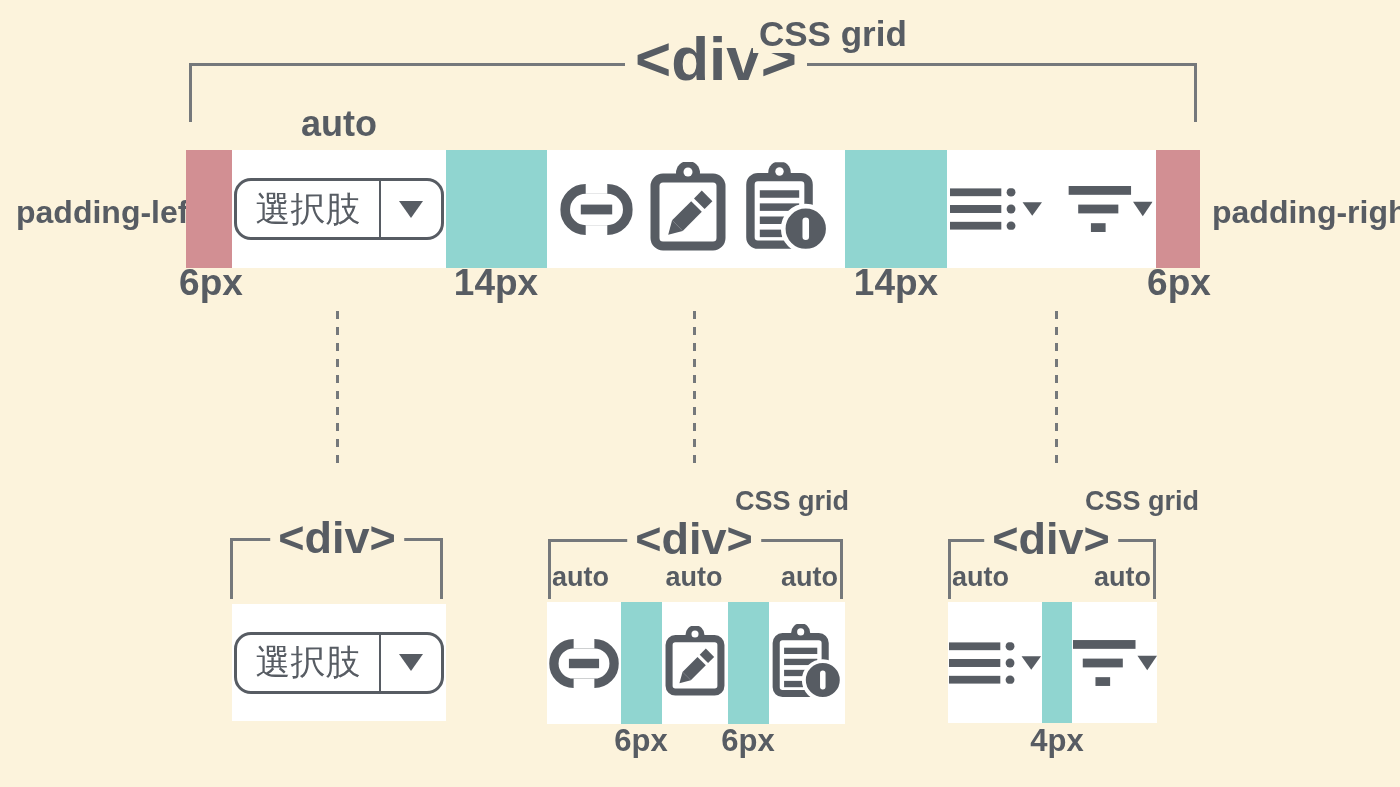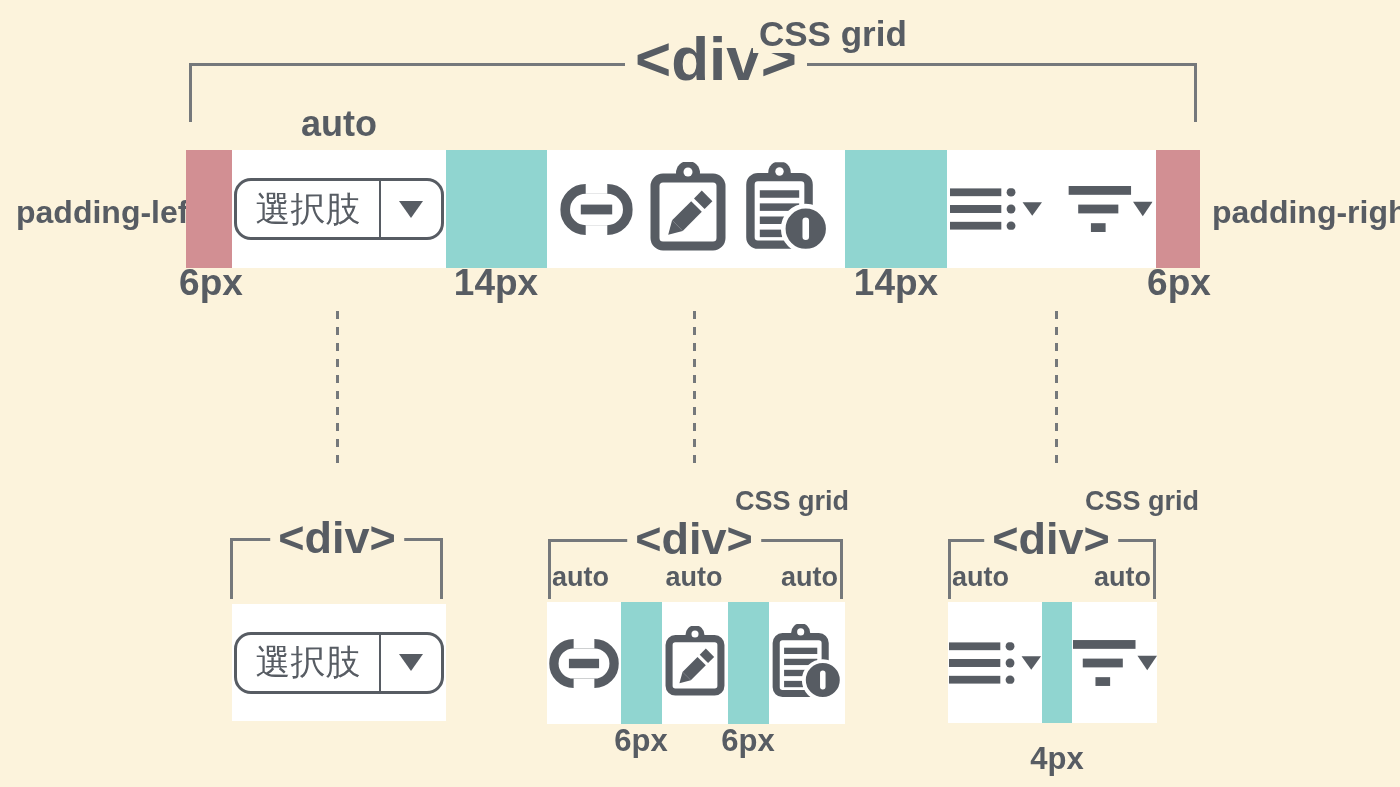--- a/index.html
+++ b/index.html
@@ -221,15 +221,15 @@
           <use href="#sym-list"></use>
         </svg>
     </div>
     <div class="gapbar" style="width:30px;"></div>
     <div class="subcell" style="width:85px;">
       <svg class="icon" width="84" height="46" viewBox="0 0 86 47">
           <use href="#sym-filter"></use>
         </svg>
     </div>
   </div>
-  <div class="lbl center-x" style="font-size:31px;top:743px;left:1057px;">4px</div>
+  <div class="lbl center-x" style="font-size:31px;top:725px;left:1057px;">4px</div>
 
 </div>
 
 </body></html>

